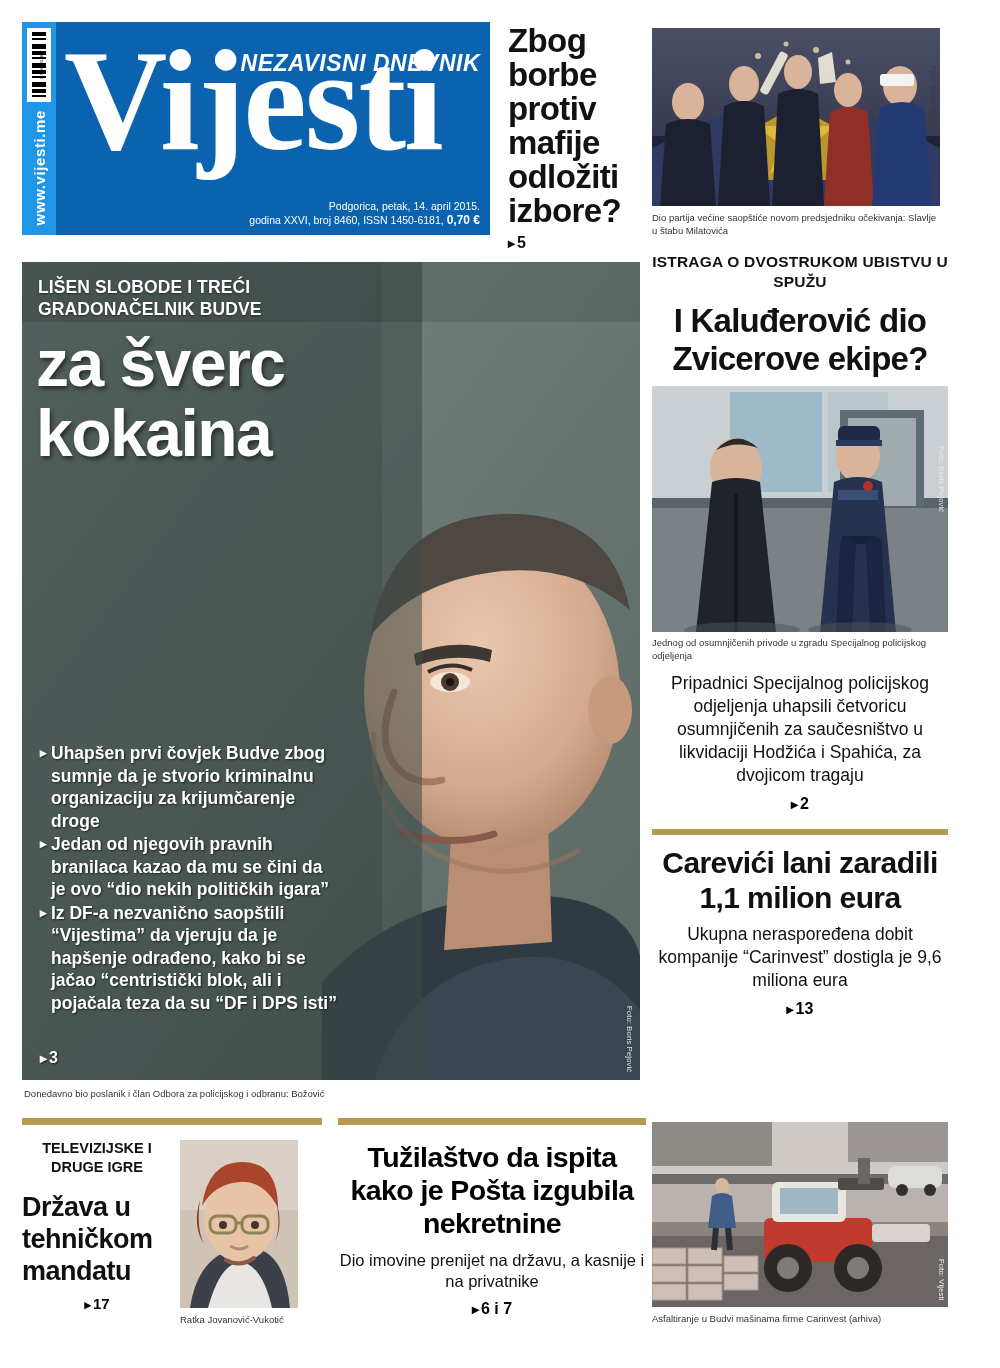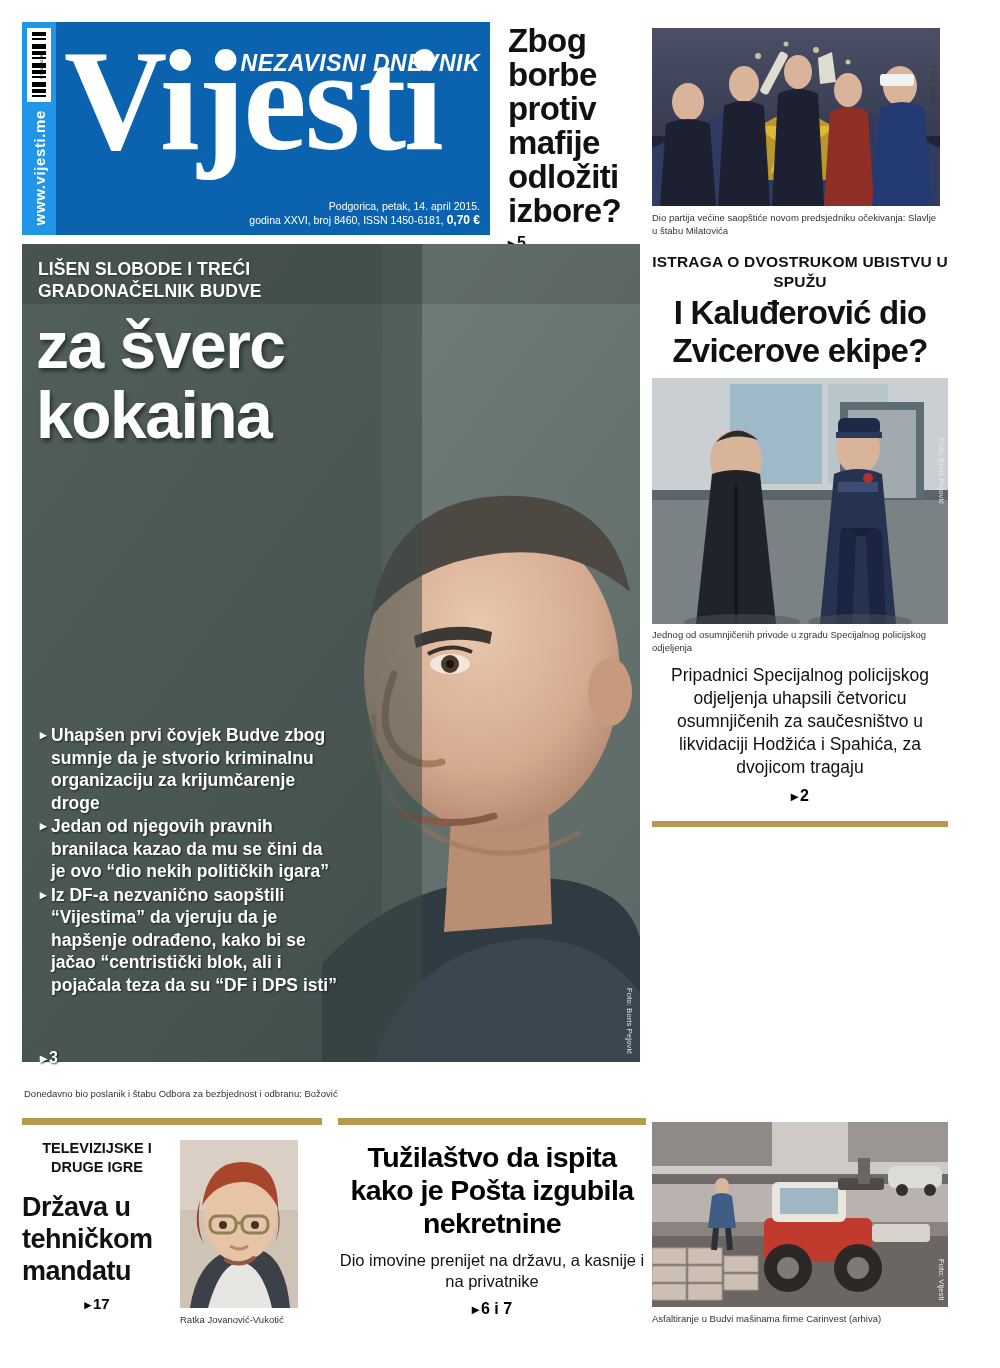--- a/index.html
+++ b/index.html
@@ -75,21 +75,21 @@
     overflow: hidden; background: #3a3f55;
   }
   .credit-v {
     position: absolute; writing-mode: vertical-rl;
     font-size: 7.5px; color: #3c3c3c; letter-spacing: .2px; white-space: nowrap;
   }
   .cap { font-size: 9.5px; line-height: 12.5px; color: #333; }
 
   
   .lead {
-    position: absolute; left: 22px; top: 244px; width: 618px; height: 818px;
+    position: absolute; left: 22px; top: 262px; width: 618px; height: 818px;
     overflow: hidden; background: #8b5cf6;
   }
   .lead-kicker {
     position: absolute; left: 16px; top: 14px; width: 320px;
     color: #fff; font-weight: 700; font-size: 17.5px; line-height: 22px;
     letter-spacing: .1px; text-shadow: 0 1px 2px rgba(0,0,0,.45);
   }
   .lead-title {
     position: absolute; left: 14px; top: 66px; width: 360px;
     color: #fff; font-weight: 700; font-size: 66px; line-height: 70px;
@@ -107,21 +107,21 @@
   .lead-credit { position: absolute; right: 6px; bottom: 8px; color:#e8e8e8; }
 
   
   .rcol { position: absolute; left: 652px; top: 252px; width: 296px; }
   .rkicker {
     text-align: center; font-weight: 700; font-size: 15.5px; line-height: 20px;
     letter-spacing: .2px; color: #111;
   }
   .rtitle {
     text-align: center; font-weight: 700; font-size: 33px; line-height: 38px;
-    letter-spacing: -.8px; color: #111; margin-top: 2px;
+    letter-spacing: -.8px; color: #111; margin-top: 10px;
   }
   .rphoto { width: 296px; height: 246px; overflow: hidden; background: #6e6e72; margin-top: 8px; position: relative; }
   .rbody {
     text-align: center; font-size: 17.5px; line-height: 23px; color: #111; margin-top: 10px;
   }
   .center-ref { text-align: center; font-weight: 700; font-size: 16px; margin-top: 8px; }
   .center-ref:before { content: "\25B8"; margin-right: 2px; font-size: 14px; }
 
   .gold-rule { height: 6px; background: #b79a4e; margin: 16px 0 10px; }
 
@@ -288,21 +288,21 @@
       <div>kokaina</div>
     </div>
     <ul class="lead-bullets">
       <li>Uhapšen prvi čovjek Budve zbog sumnje da je stvorio kriminalnu organizaciju za krijumčarenje droge</li>
       <li>Jedan od njegovih pravnih branilaca kazao da mu se čini da je ovo “dio nekih političkih igara”</li>
       <li>Iz DF-a nezvanično saopštili “Vijestima” da vjeruju da je hapšenje odrađeno, kako bi se jačao “centristički blok, ali i pojačala teza da su “DF i DPS isti”</li>
     </ul>
     <div class="credit-v lead-credit">Foto: Boris Pejović</div>
   </div>
   <div class="pageref" style="position:absolute; left:40px; top:1043px; color:#fff; text-shadow:1px 1px 2px rgba(0,0,0,.7);">3</div>
-  <div class="cap" style="position:absolute; left:24px; top:1088px; width:600px;">Donedavno bio poslanik i štabu Odbora za bezbjednost i odbranu: Božović</div>
+  <div class="cap" style="position:absolute; left:24px; top:1088px; width:600px;">Donedavno bio poslanik i član Odbora za policijskog i odbranu: Božović</div>
 
   <div class="rcol">
 
     <div>
       <div class="rkicker">ISTRAGA O DVOSTRUKOM UBISTVU U SPUŽU</div>
       <div class="rtitle">I Kaluđerović dio Zvicerove ekipe?</div>
       <div class="rphoto">
         <svg width="296" height="246" viewBox="0 0 296 246">
           <defs>
             <linearGradient id="pbg" x1="0" y1="0" x2="0" y2="1">
@@ -340,20 +340,25 @@
         </svg>
         <div class="credit-v" style="right:2px; top:60px; color:#e9e9e9;">Foto: Boris Pejović</div>
       </div>
       <div class="cap" style="margin-top:5px;">Jednog od osumnjičenih privode u zgradu Specijalnog policijskog odjeljenja</div>
       <div class="rbody">Pripadnici Specijalnog policijskog odjeljenja uhapsili četvoricu osumnjičenih za saučesništvo u likvidaciji Hodžića i Spahića, za dvojicom tragaju</div>
       <div class="center-ref">2</div>
     </div>
 
     <div class="gold-rule"></div>
 
+    <div>
+      <div class="rtitle2">Carevići lani zaradili 1,1 milion eura</div>
+      <div class="rbody2">Ukupna neraspoređena dobit kompanije “Carinvest” dostigla je 9,6 miliona eura</div>
+      <div class="center-ref">13</div>
+    </div>
   </div>
 
   <div class="bstrip">
 
     <div class="b-col1">
       <div class="gold-top"></div>
       <div class="tv-kicker">TELEVIZIJSKE I DRUGE IGRE</div>
       <div class="tv-title">Država u tehničkom mandatu</div>
       <div class="tv-ref">17</div>
       <div class="tv-photo">

